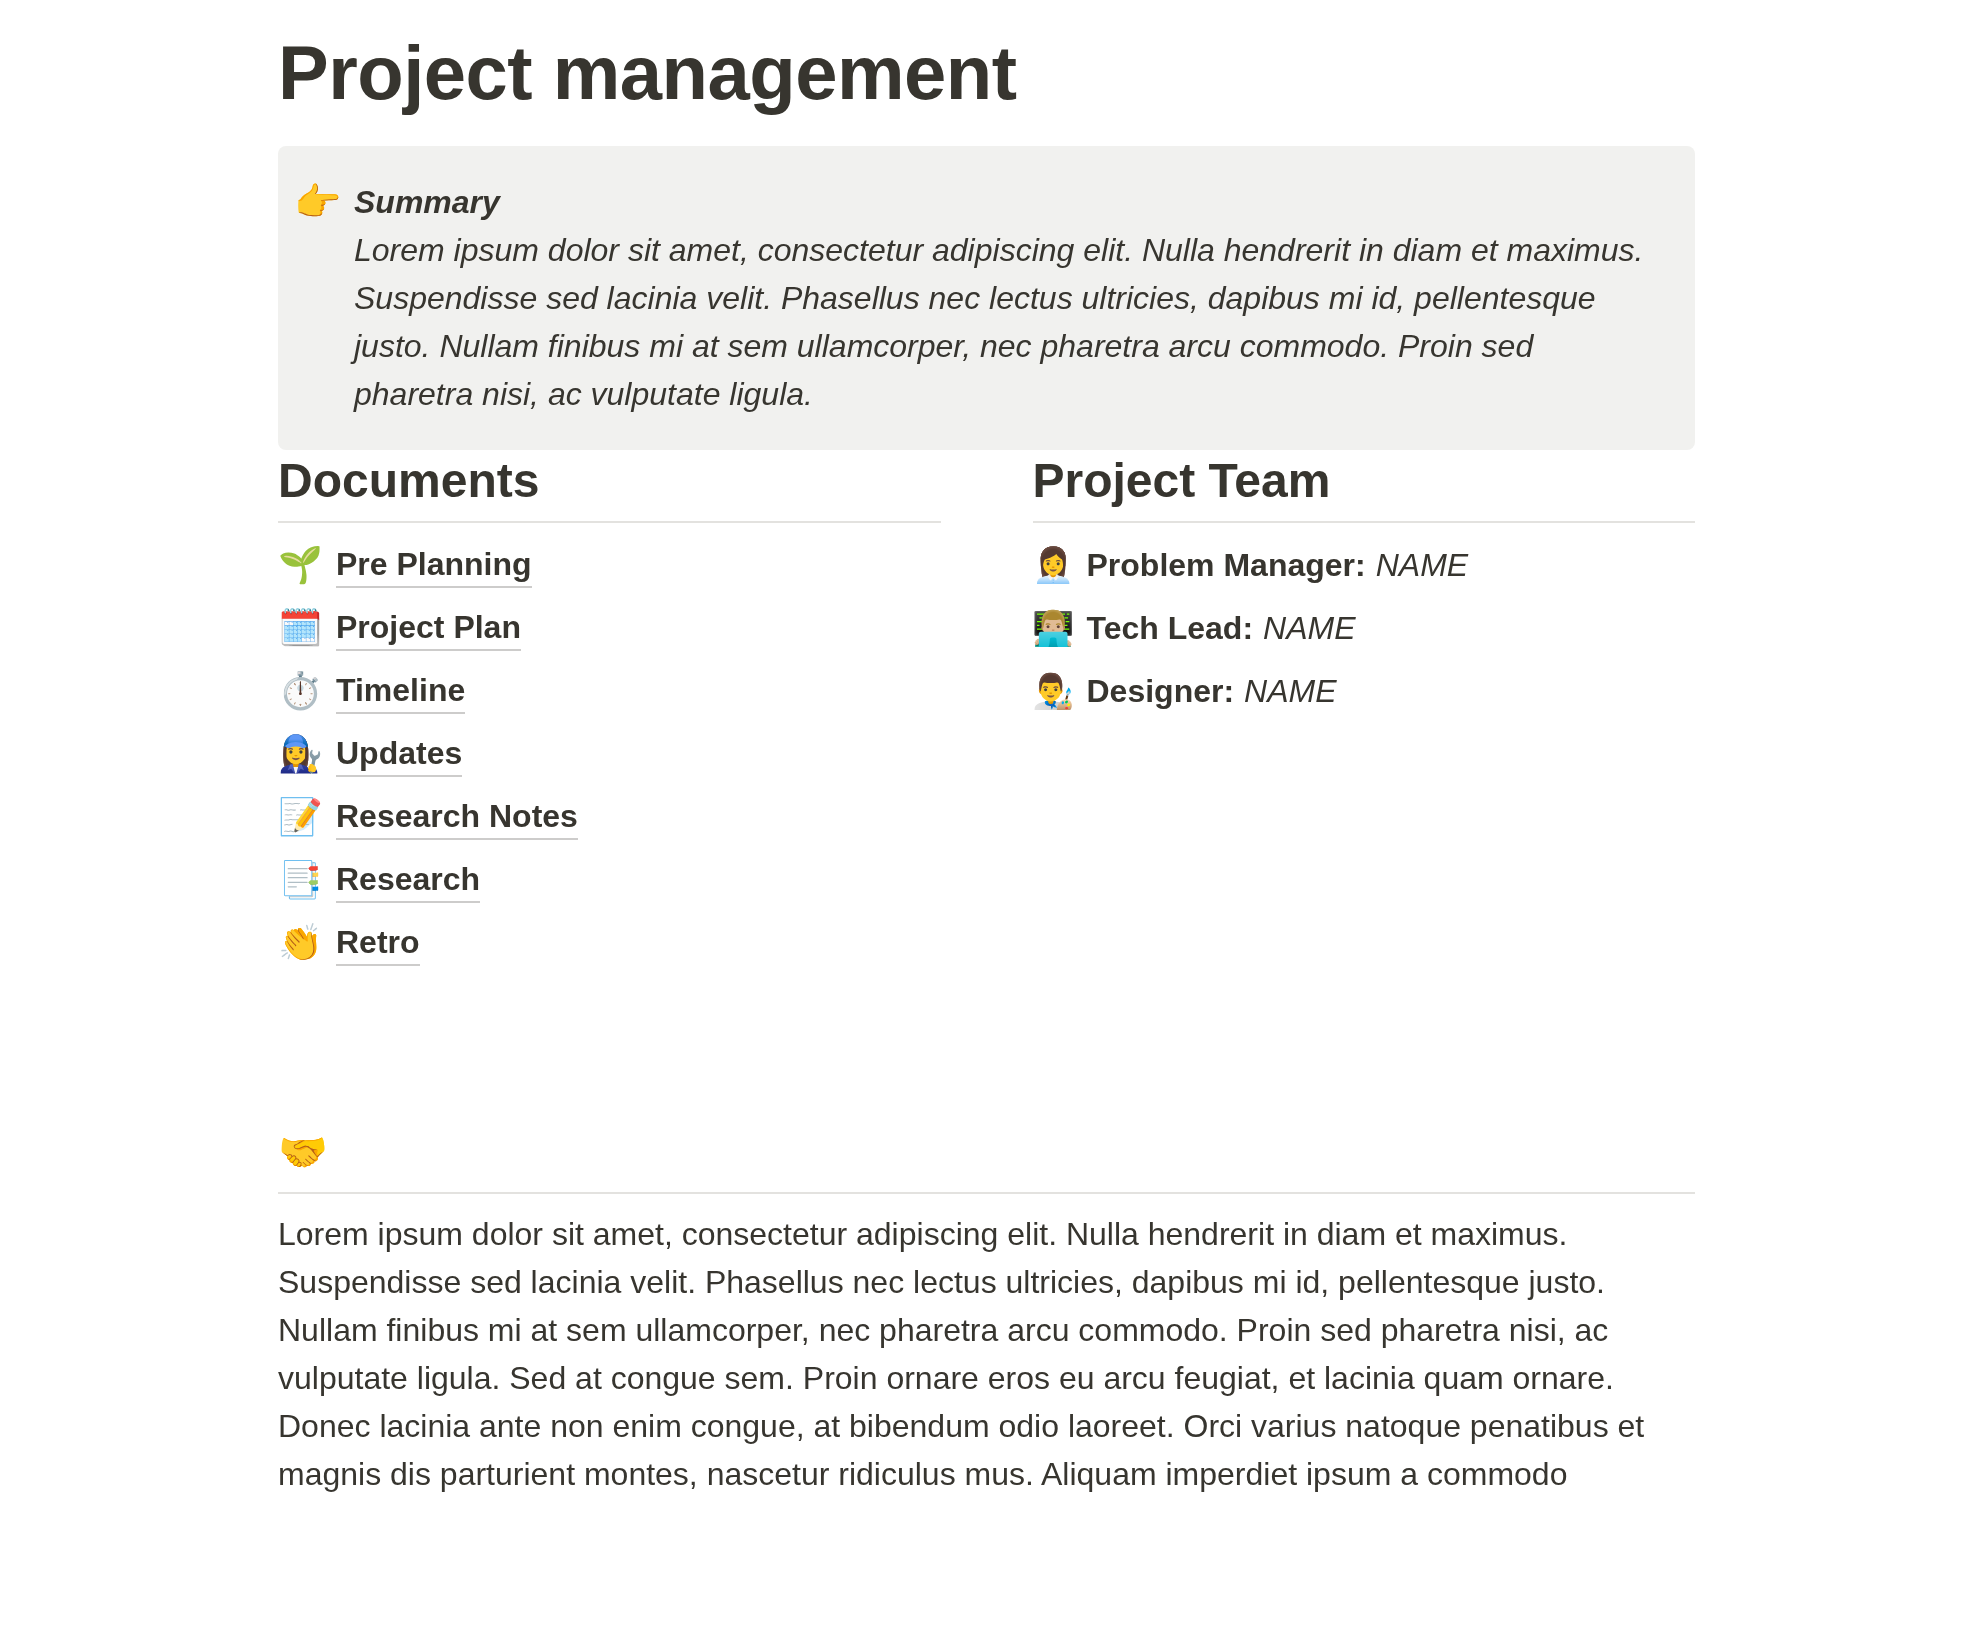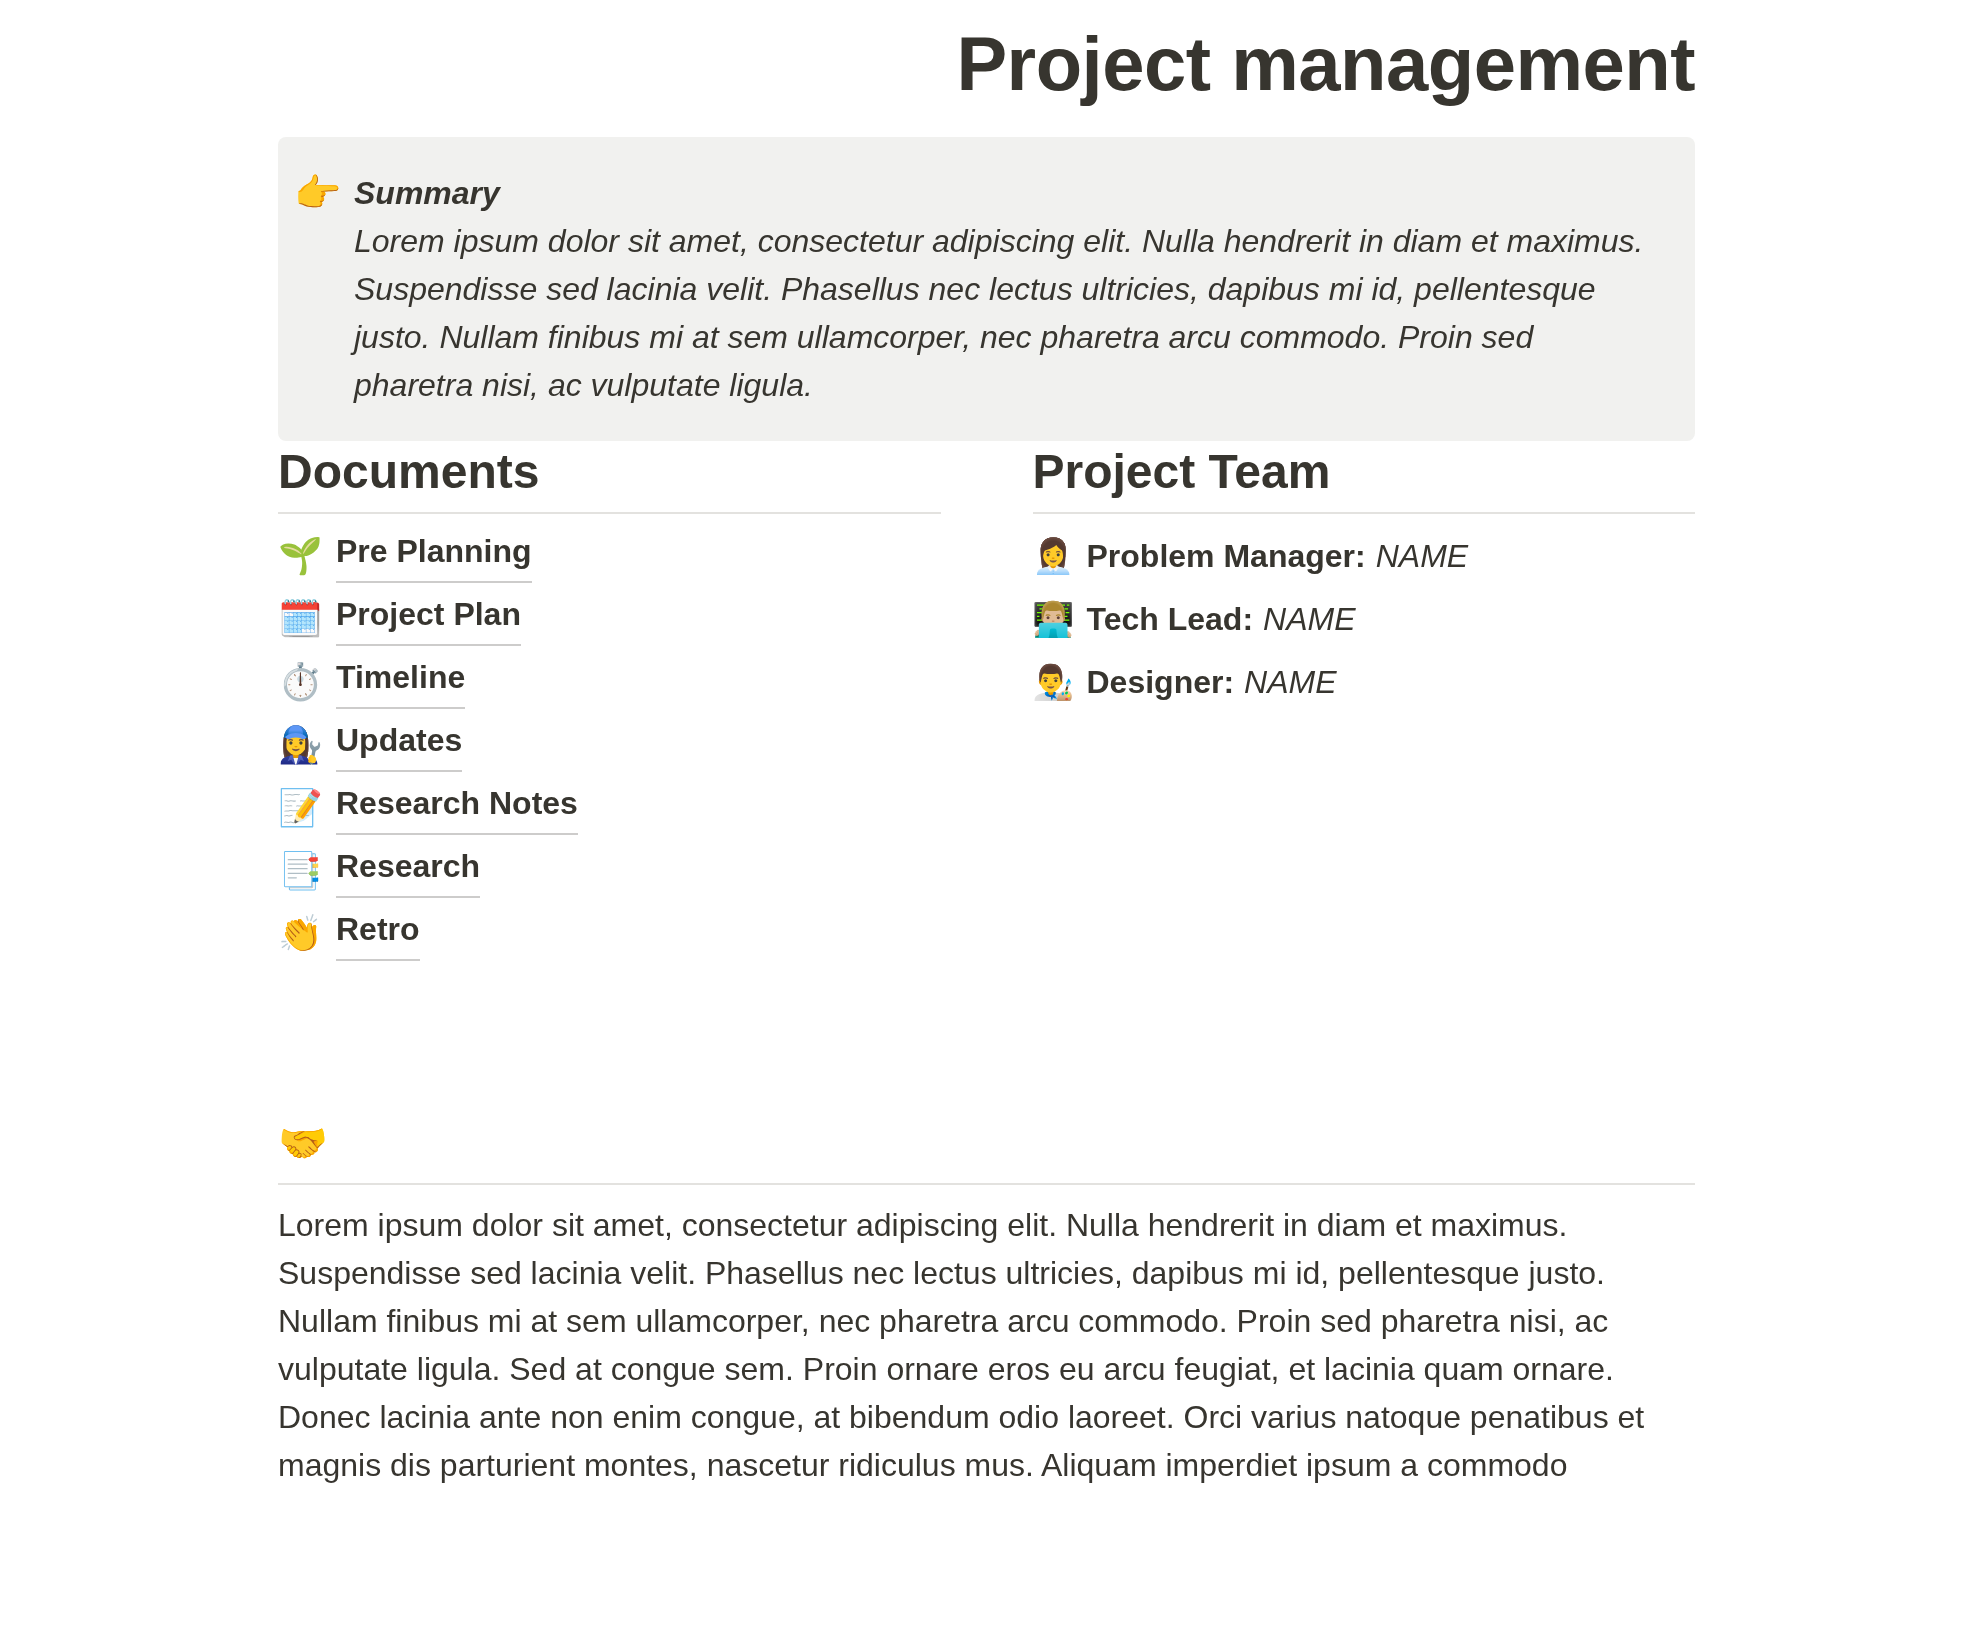--- a/index.html
+++ b/index.html
@@ -11,26 +11,25 @@
     overflow: hidden;
     background: #ffffff;
     color: #37352f;
     font-family: "Liberation Sans", sans-serif;
     -webkit-font-smoothing: antialiased;
   }
   .page {
     padding: 22px 283px 0 278px;
   }
   .page-title {
-    margin: 0 0 31px 0;
+    margin: 9px 0 31px 0;
     font-size: 76px;
     font-weight: 700;
     line-height: 84px;
     letter-spacing: -0.5px;
-    text-align: right;
   }
   
   .callout {
     display: flex;
     align-items: flex-start;
     background: #f1f1ef;
     border-radius: 8px;
     padding: 32px 36px 32px 16px;
   }
   .callout-icon {
@@ -90,21 +89,21 @@
     margin-right: 14px;
     font-size: 36px;
     line-height: 48px;
     text-align: center;
   }
   .doc-label {
     font-size: 32px;
     font-weight: 600;
     line-height: 42px;
     border-bottom: 2px solid rgba(55, 53, 47, 0.25);
-    padding-bottom: 9px;
+    padding-bottom: 1px;
   }
   
   .team-list { margin-top: 18px; }
   .team-row {
     display: flex;
     align-items: center;
     height: 48px;
     margin-bottom: 15px;
     font-size: 32px;
     line-height: 48px;

